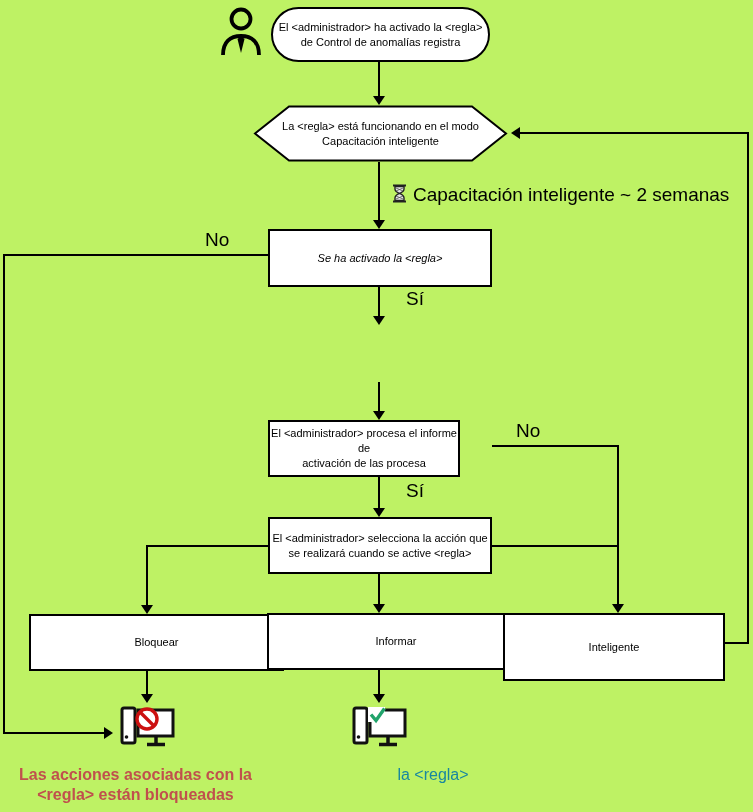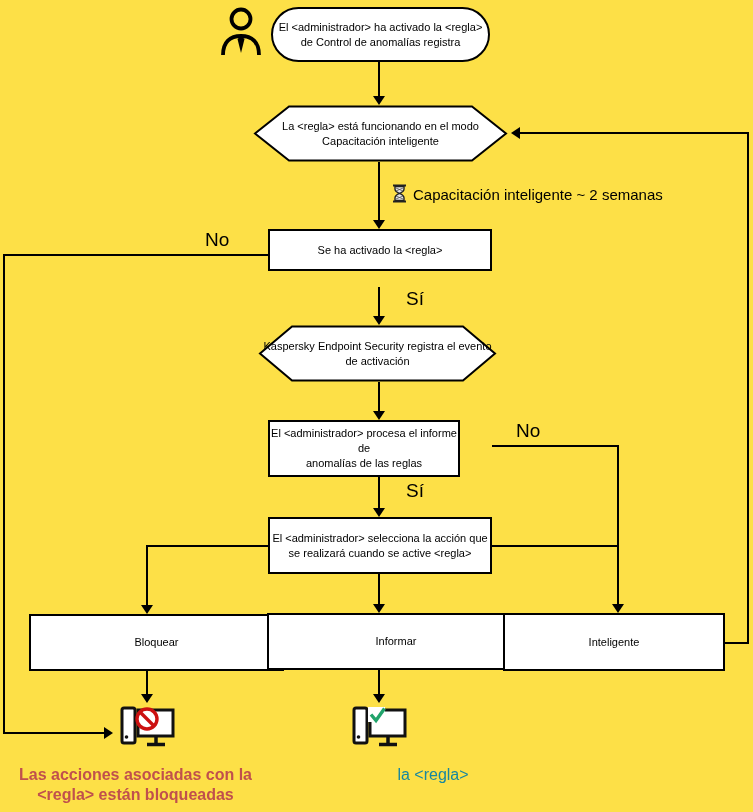--- a/index.html
+++ b/index.html
@@ -1,17 +1,17 @@
 <!DOCTYPE html>
 <html><head>
 <meta charset="utf-8">
 <style>
   html,body { margin:0; padding:0; background:#fff; }
   .canvas {
-    position:relative; width:753px; height:812px; background:#fde047;
+    position:relative; width:753px; height:812px; background:#bef264;
     font-family:"Liberation Sans", sans-serif; color:#000; overflow:hidden;
   }
   
   .v { position:absolute; width:2px; background:#000; }
   .h { position:absolute; height:2px; background:#000; }
   .ah-down  { position:absolute; width:0; height:0; border-left:6px solid transparent; border-right:6px solid transparent; border-top:9px solid #000; }
   .ah-right { position:absolute; width:0; height:0; border-top:6px solid transparent; border-bottom:6px solid transparent; border-left:9px solid #000; }
   .ah-left  { position:absolute; width:0; height:0; border-top:6px solid transparent; border-bottom:6px solid transparent; border-right:9px solid #000; }
   
   .node {
@@ -21,21 +21,21 @@
   }
   .stadium { border-radius:28px; }
   .hexwrap { position:absolute; }
   .hexwrap svg { position:absolute; left:0; top:0; }
   .hextext {
     position:absolute; inset:0; display:flex; flex-direction:column;
     justify-content:center; text-align:center;
     font-size:11px; line-height:15px;
   }
   .edge-label { position:absolute; font-size:19px; line-height:20px; color:#000; }
-  .note-label { position:absolute; font-size:15px; line-height:19px; color:#000; }
+  .note-label { position:absolute; font-size:19px; line-height:19px; color:#000; }
   .outcome { position:absolute; font-size:16px; line-height:20px; text-align:center; }
   .outcome.blocked { color:#c0504d;font-weight:bold; }
   .outcome.allowed { color:#1787a0; }
   .icon { position:absolute; }
   .tline { display:block; }
 </style>
 </head>
 <body>
 
 <div class="canvas">
@@ -72,50 +72,41 @@
     <line x1="1" y1="17.5" x2="14" y2="17.5" stroke="#222" stroke-width="2"></line>
     <path d="M3 2.5 v2.5 c0 2.6 2.6 3.6 4.5 4.5 c1.9 -0.9 4.5 -1.9 4.5 -4.5 v-2.5 Z" fill="#e6e6e6" stroke="#222" stroke-width="1.4"></path>
     <path d="M3 16.5 v-2.5 c0 -2.6 2.6 -3.6 4.5 -4.5 c1.9 0.9 4.5 1.9 4.5 4.5 v2.5 Z" fill="#e6e6e6" stroke="#222" stroke-width="1.4"></path>
     <line x1="4" y1="4" x2="11" y2="7" stroke="#555" stroke-width="0.8"></line>
     <line x1="11" y1="4" x2="4" y2="7" stroke="#555" stroke-width="0.8"></line>
     <line x1="4" y1="15" x2="11" y2="12" stroke="#555" stroke-width="0.8"></line>
     <line x1="11" y1="15" x2="4" y2="12" stroke="#555" stroke-width="0.8"></line>
   </svg>
   <div class="note-label" style="left:413px; top:185px;">Capacitación inteligente ~ 2 semanas</div>
 
-  <div class="node" style="left:268px; top:229px; width:224px; height:42px;">
+  <div class="node" style="left:268px; top:229px; width:224px; height:58px;font-style:italic;">
     <span class="tline">Se ha activado la &lt;regla&gt;</span>
   </div>
 
   <div class="edge-label" style="left:205px; top:230px;">No</div>
   <div class="h" style="left:3px; top:254px; width:265px;"></div>
   <div class="v" style="left:3px; top:254px; height:480px;"></div>
   <div class="h" style="left:3px; top:732px; width:101px;"></div>
   <div class="ah-right" style="left:104px; top:727px;"></div>
 
   <div class="edge-label" style="left:406px; top:289px;">Sí</div>
   <div class="v" style="left:378px; top:287px; height:29px;"></div>
   <div class="ah-down" style="left:373px; top:316px;"></div>
 
-  <div class="hexwrap" style="left:258px; top:325px; width:239px; height:57px;">
-    <svg width="239" height="57" viewBox="0 0 239 57">
-      <polygon points="34,1.5 205,1.5 237,28.5 205,55.5 34,55.5 2,28.5" fill="#fff" stroke="#000" stroke-width="2"></polygon>
-    </svg>
-    <div class="hextext">
-      <span class="tline">Kaspersky Endpoint Security registra el evento</span>
-      <span class="tline">de activación</span>
-    </div>
-  </div>
 
   <div class="v" style="left:378px; top:382px; height:29px;"></div>
   <div class="ah-down" style="left:373px; top:411px;"></div>
 
   <div class="node" style="left:268px; top:420px; width:192px; height:57px;">
     <span class="tline">El &lt;administrador&gt; procesa el informe de</span>
-    <span class="tline">anomalías de las reglas</span>
+    <span class="tline">activación de las procesa</span>
   </div>
 
   <div class="edge-label" style="left:516px; top:421px;">No</div>
   <div class="h" style="left:492px; top:445px; width:127px;"></div>
   <div class="v" style="left:617px; top:445px; height:159px;"></div>
   <div class="ah-down" style="left:612px; top:604px;"></div>
 
   <div class="edge-label" style="left:406px; top:481px;">Sí</div>
   <div class="v" style="left:378px; top:477px; height:31px;"></div>
   <div class="ah-down" style="left:373px; top:508px;"></div>
@@ -133,21 +124,21 @@
   <div class="ah-down" style="left:373px; top:604px;"></div>
 
   <div class="h" style="left:492px; top:545px; width:127px;"></div>
 
   <div class="node" style="left:29px; top:614px; width:255px; height:57px;">
     <span class="tline">Bloquear</span>
   </div>
   <div class="node" style="left:267px; top:613px; width:258px; height:57px;">
     <span class="tline">Informar</span>
   </div>
-  <div class="node" style="left:503px; top:613px; width:222px; height:58px;text-align:center;">
+  <div class="node" style="left:503px; top:613px; width:222px; height:68px;text-align:center;">
     <span class="tline">Inteligente</span>
   </div>
 
   <div class="h" style="left:725px; top:642px; width:24px;"></div>
   <div class="v" style="left:747px; top:132px; height:512px;"></div>
   <div class="h" style="left:520px; top:132px; width:229px;"></div>
   <div class="ah-left" style="left:511px; top:127px;"></div>
 
   <div class="v" style="left:146px; top:671px; height:23px;"></div>
   <div class="ah-down" style="left:141px; top:694px;"></div>

